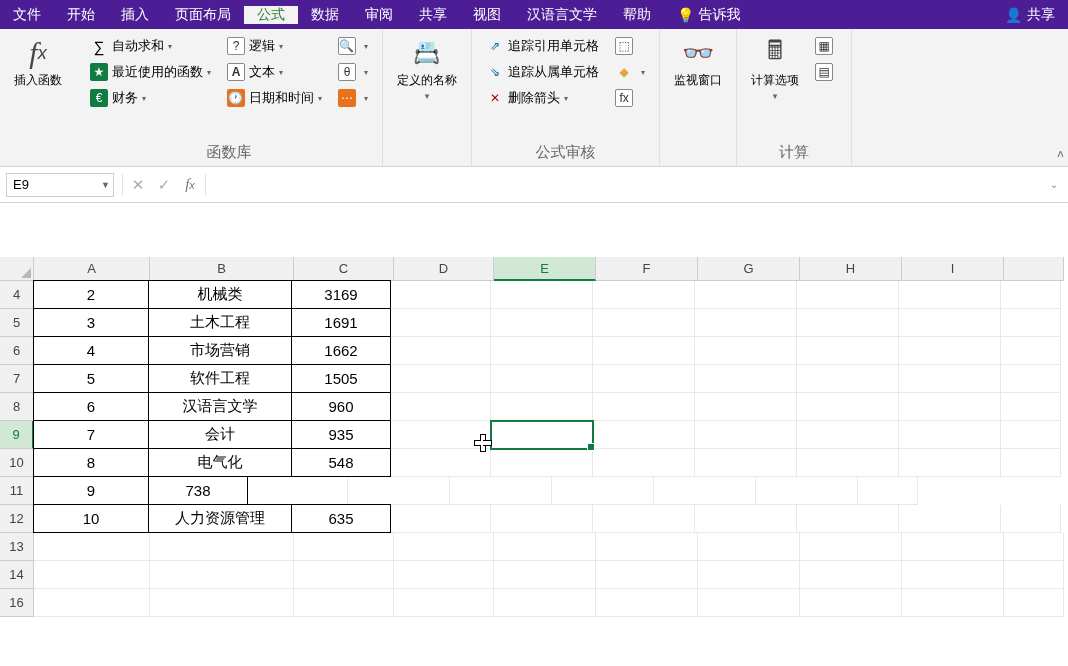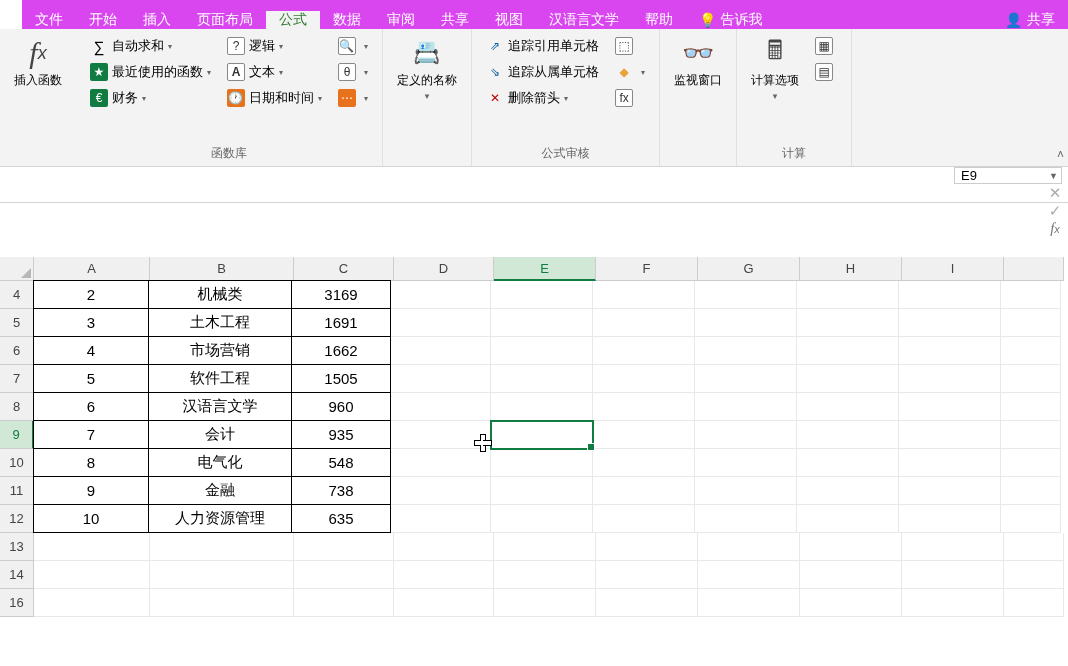--- a/index.html
+++ b/index.html
@@ -1,46 +1,46 @@
 <!DOCTYPE html>
 <html><head>
 <meta charset="utf-8">
 <style>
 * { margin: 0; padding: 0; box-sizing: border-box; font-family: "Microsoft YaHei", "SimSun", sans-serif; }
 body { background: #fff; width: 1068px; height: 666px; overflow: hidden; font-size: 13px; }
 
 
-.menubar { background: #d946ef; height: 29px; display: flex; align-items: flex-end; color: #fff; margin-left: 22px; }
+.menubar { background: #4c1d95; height: 29px; display: flex; align-items: center; color: #fff; }
 .menu-item { padding: 0 13px; display: flex; align-items: center; cursor: pointer; font-size: 14px; }
 .menu-item.active { background: #f3f3f3; color: #2e7d32; }
 .menu-item .icon { margin-right: 4px; }
 .menu-right { margin-left: auto; display: flex; }
 
 
 .ribbon { background: #f3f3f3; border-bottom: 1px solid #d4d4d4; height: 138px; display: flex; }
 .ribbon-group { display: flex; flex-direction: column; border-right: 1px solid #e0e0e0; padding: 3px 6px 0; }
 .ribbon-group-body { flex: 1; display: flex; align-items: flex-start; }
-.ribbon-group-label { text-align: center; font-size: 12px; color: #666; padding: 3px 0 4px; }
+.ribbon-group-label { text-align: center; font-size: 15px; color: #666; padding: 3px 0 4px; }
 
 .big-button { display: flex; flex-direction: column; align-items: center; justify-content: center; padding: 4px 8px; cursor: pointer; min-width: 46px; }
 .big-button .big-icon { font-size: 30px; width: 34px; height: 34px; display: flex; align-items: center; justify-content: center; font-style: italic; font-family: "Times New Roman", serif; color: #444; }
 .big-button .big-label { font-size: 12px; margin-top: 2px; text-align: center; }
 .big-button .drop { font-size: 9px; color: #666; margin-top: 2px; }
 
 .stack { display: flex; flex-direction: column; gap: 2px; padding: 2px 4px; }
 .small-button { display: flex; align-items: center; height: 24px; padding: 0 4px; cursor: pointer; font-size: 13px; white-space: nowrap; }
 .small-button .si { width: 18px; height: 18px; display: inline-flex; align-items: center; justify-content: center; margin-right: 4px; font-size: 12px; border-radius: 2px; }
 .small-button .drop { font-size: 8px; color: #666; margin-left: 4px; }
 
 .si-bg-green { background: #107c41; color: #fff; }
 .si-bg-orange { background: #e8711c; color: #fff; }
 .si-border { border: 1px solid #888; background: #fff; color: #333; }
 
 
-.formula-bar { height: 36px; border-bottom: 1px solid #d4d4d4; display: flex; align-items: flex-end; background: #fff; flex-direction: column; }
+.formula-bar { height: 36px; border-bottom: 1px solid #d4d4d4; display: flex; align-items: center; background: #fff; }
 .name-box { width: 108px; height: 24px; border: 1px solid #ccc; margin: 0 6px; display: flex; align-items: center; padding: 0 6px; font-size: 13px; position: relative; }
 .name-box .dd { position: absolute; right: 3px; font-size: 9px; color: #666; }
 .fb-btn { width: 26px; height: 24px; display: flex; align-items: center; justify-content: center; color: #aaa; font-size: 15px; cursor: pointer; }
 .fb-sep { width: 1px; height: 22px; background: #e3e3e3; margin: 0 2px; }
 .fb-input { flex: 1; height: 24px; border: none; outline: none; padding: 0 8px; font-size: 13px; }
 .fb-expand { width: 20px; height: 24px; display: flex; align-items: center; justify-content: center; color: #888; font-size: 10px; cursor: pointer; margin-right: 4px;}
 
 
 .gap { height: 54px; background:#fff; border-bottom: 1px solid #fff;}
 
@@ -363,21 +363,20 @@
         <div class="cell wE"></div>
         <div class="cell wF"></div>
         <div class="cell wG"></div>
         <div class="cell wH"></div>
         <div class="cell wI"></div>
         <div class="cell wRest"></div>
       </div>
       <div class="row">
         <div class="row-h">11</div>
         <div class="cell wA bordered center">9</div>
-        <div class="cell wB bordered center">金融</div>
         <div class="cell wC bordered center">738</div>
         <div class="cell wD"></div>
         <div class="cell wE"></div>
         <div class="cell wF"></div>
         <div class="cell wG"></div>
         <div class="cell wH"></div>
         <div class="cell wI"></div>
         <div class="cell wRest"></div>
       </div>
       <div class="row">

